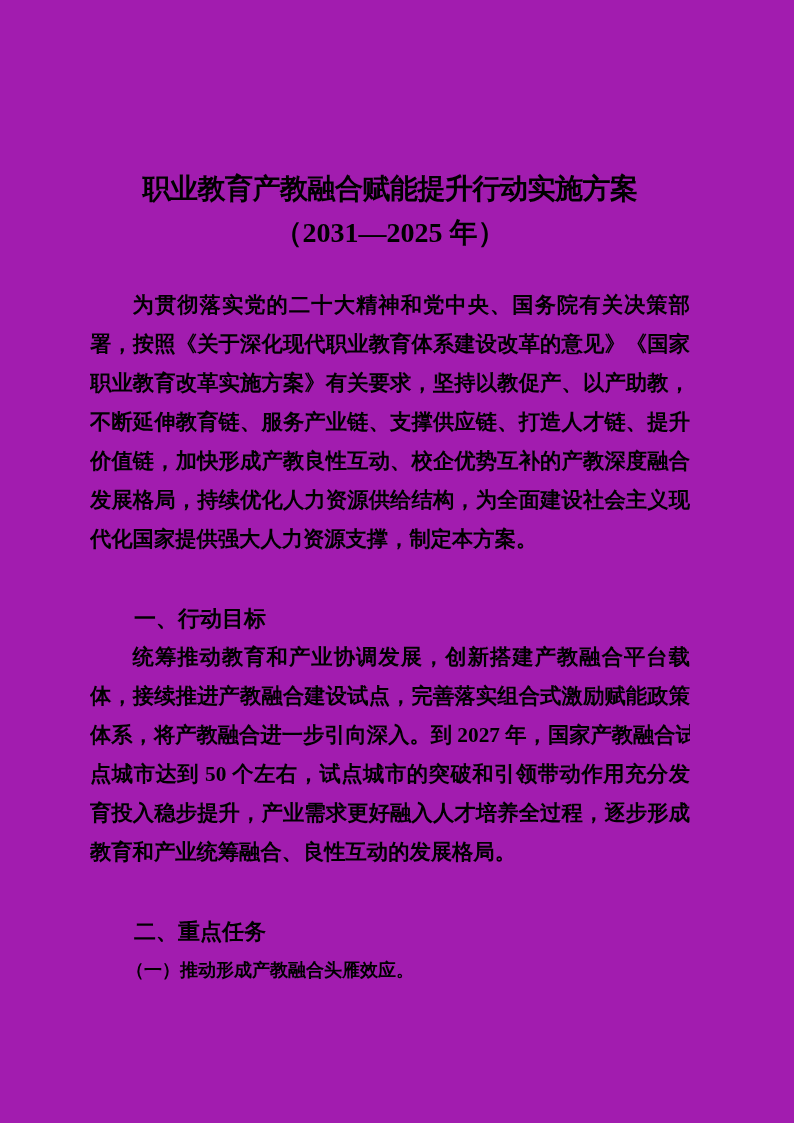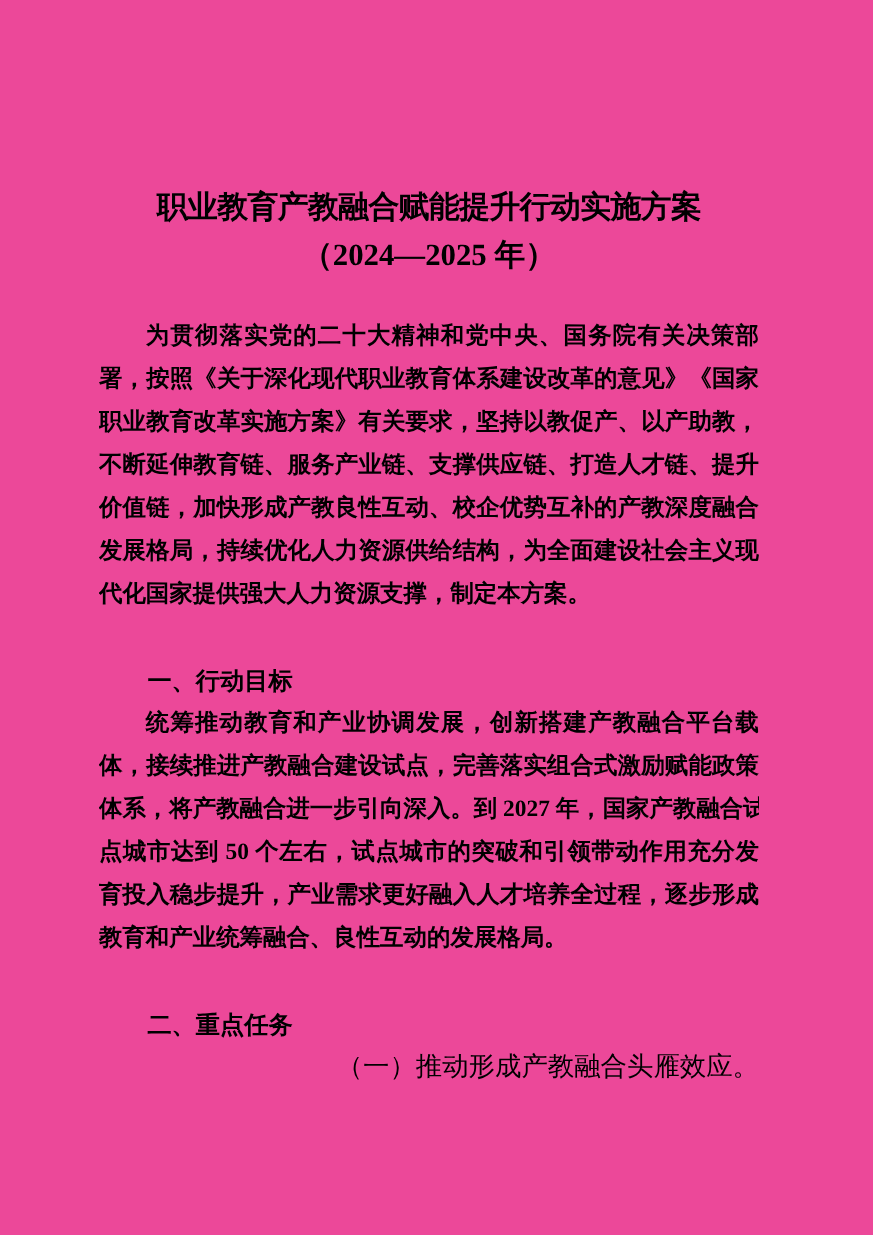--- a/index.html
+++ b/index.html
@@ -4,21 +4,21 @@
 <style>
   html, body {
     margin: 0;
     padding: 0;
     background: #ffffff;
   }
   .page {
     position: relative;
     width: 794px;
     height: 1123px;
-    background: #ec4899;
+    background: #a21caf;
     overflow: hidden;
     color: #000000;
     font-family: "Liberation Serif", "DejaVu Serif", serif;
   }
   .doc {
     margin: 0;
     padding: 167px 104px 0 90px; 
   }
   .title-block {
     text-align: center;
@@ -68,33 +68,32 @@
     font-family: "Liberation Sans", "DejaVu Sans", sans-serif;
     font-weight: bold;
     font-size: 22px;
     margin-top: 40px;
   }
   .subheading {
     height: 39px;
     line-height: 39px;
     text-indent: 2em;
     font-family: "Liberation Serif", "DejaVu Serif", serif;
-    font-weight: 400;
-    font-size: 24px;
-    text-align: right;
+    font-weight: 700;
+    font-size: 18px;
   }
 </style>
 </head>
 <body>
 
 <div class="page">
   <div class="doc">
     <div class="title-block">
       <div class="title-line1">职业教育产教融合赋能提升行动实施方案</div>
-      <div class="title-line2">（2024—2025 年）</div>
+      <div class="title-line2">（2031—2025 年）</div>
     </div>
     <div class="body-block">
 
     <div class="para">
           <div class="line first">为贯彻落实党的二十大精神和党中央、国务院有关决策部</div>
           <div class="line">署，按照《关于深化现代职业教育体系建设改革的意见》《国家</div>
           <div class="line">职业教育改革实施方案》有关要求，坚持以教促产、以产助教，</div>
           <div class="line">不断延伸教育链、服务产业链、支撑供应链、打造人才链、提升</div>
           <div class="line">价值链，加快形成产教良性互动、校企优势互补的产教深度融合</div>
           <div class="line">发展格局，持续优化人力资源供给结构，为全面建设社会主义现</div>

